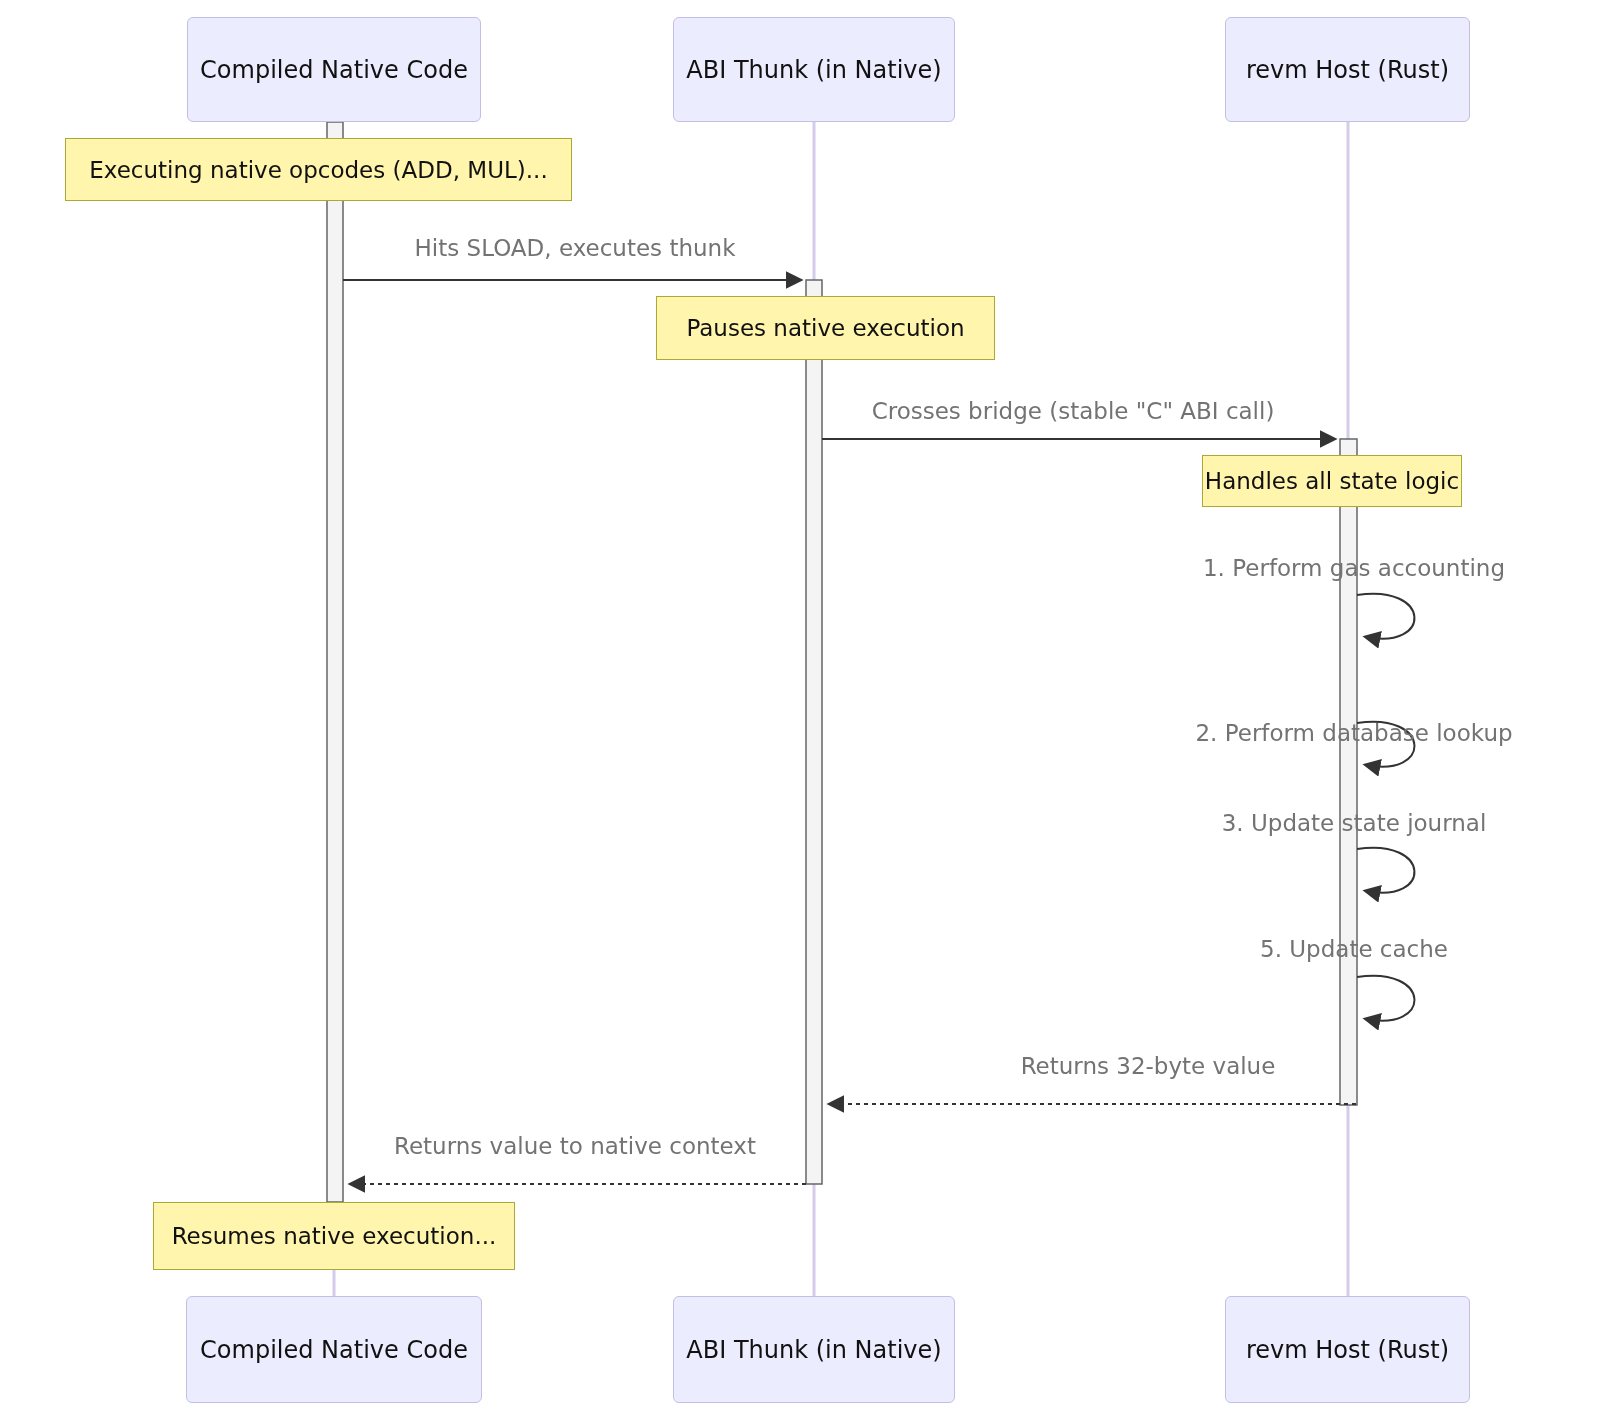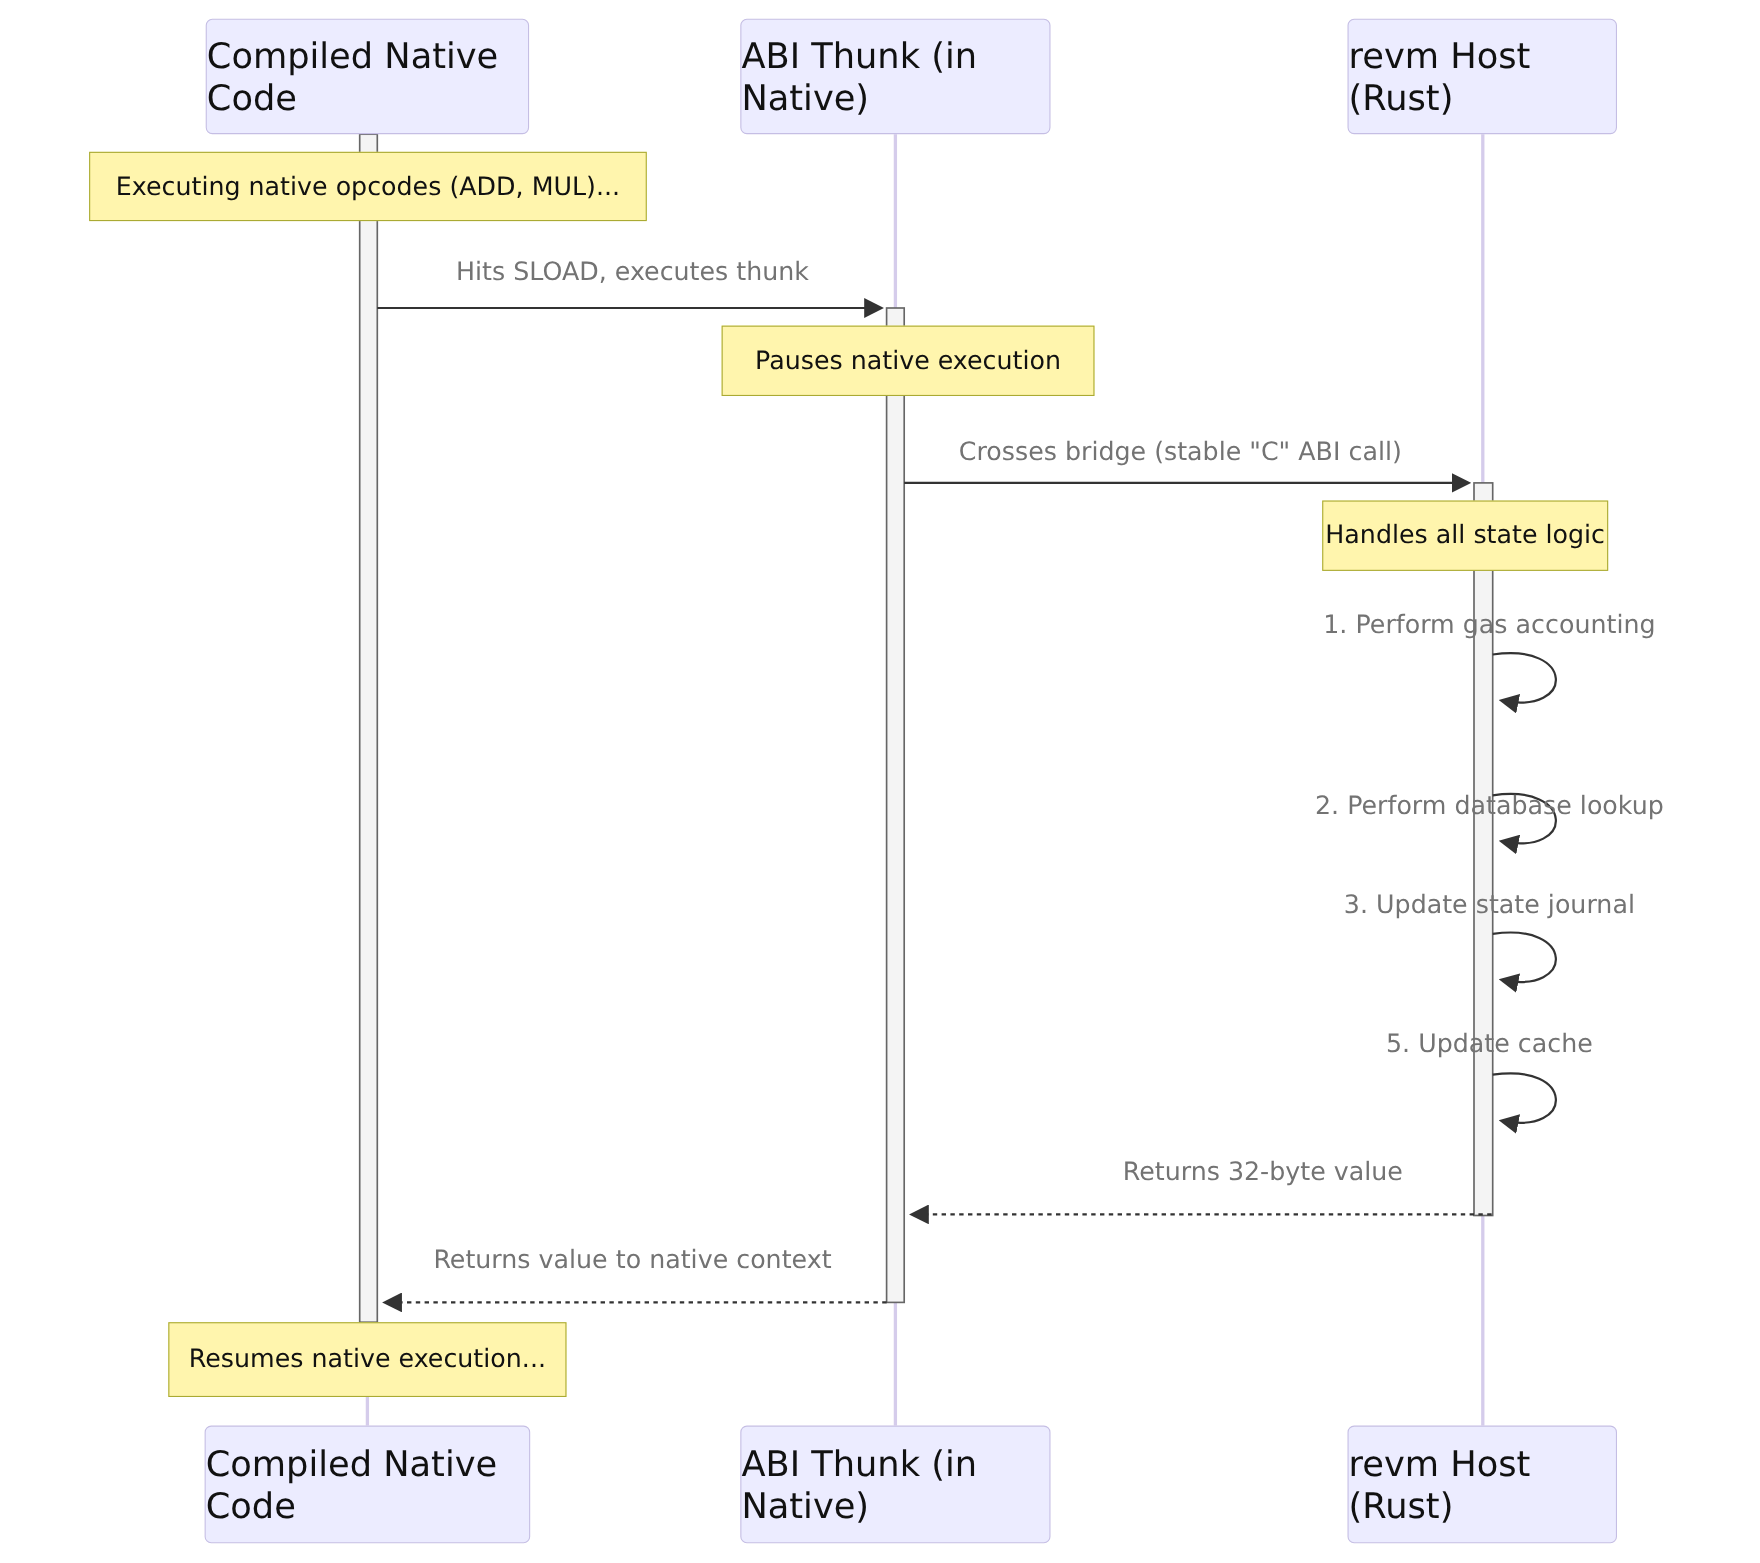--- a/index.html
+++ b/index.html
@@ -16,21 +16,21 @@
   .activation{fill:var(--activation-fill,#f4f4f4);stroke:var(--activation-border,#666666);stroke-width:1.5;}
   .msg-line{stroke:var(--line,#333333);stroke-width:2;fill:none;}
   .msg-line.dashed{stroke-dasharray:4,4;}
   .selfloop{stroke:var(--line,#333333);stroke-width:2;fill:none;}
   .actor{
     position:absolute;
     background:var(--actor-fill,#ececff);
     border:1px solid var(--actor-border,#c5bee4);
     border-radius:6px;
     display:flex;align-items:center;justify-content:center;
-    font-size:32px;color:#111;
+    font-size:24px;color:#111;
     box-sizing:border-box;
   }
   .note{
     position:absolute;
     background:var(--note-fill,#fff5ad);
     border:1px solid var(--note-border,#aaaa33);
     display:flex;align-items:center;justify-content:center;
     font-size:23px;color:#111;
     box-sizing:border-box;
   }
@@ -74,23 +74,23 @@
   </svg>
 
   <div class="actor" style="left:187px;top:17px;width:294px;height:105px;">Compiled Native Code</div>
   <div class="actor" style="left:673px;top:17px;width:282px;height:105px;">ABI Thunk (in Native)</div>
   <div class="actor" style="left:1225px;top:17px;width:245px;height:105px;">revm Host (Rust)</div>
 
   <div class="actor" style="left:186px;top:1296px;width:296px;height:107px;">Compiled Native Code</div>
   <div class="actor" style="left:673px;top:1296px;width:282px;height:107px;">ABI Thunk (in Native)</div>
   <div class="actor" style="left:1225px;top:1296px;width:245px;height:107px;">revm Host (Rust)</div>
 
-  <div class="note" style="left:81px;top:138px;width:507px;height:63px;">Executing native opcodes (ADD, MUL)...</div>
+  <div class="note" style="left:65px;top:138px;width:507px;height:63px;">Executing native opcodes (ADD, MUL)...</div>
   <div class="note" style="left:656px;top:296px;width:339px;height:64px;">Pauses native execution</div>
-  <div class="note" style="left:1202px;top:455px;width:260px;height:64px;">Handles all state logic</div>
+  <div class="note" style="left:1202px;top:455px;width:260px;height:52px;">Handles all state logic</div>
   <div class="note" style="left:153px;top:1202px;width:362px;height:68px;">Resumes native execution...</div>
 
   <div class="msg-label" style="left:575px;top:234px;">Hits SLOAD, executes thunk</div>
   <div class="msg-label" style="left:1073px;top:397px;">Crosses bridge (stable "C" ABI call)</div>
   <div class="msg-label" style="left:1354px;top:554px;">1. Perform gas accounting</div>
   <div class="msg-label" style="left:1354px;top:679px;margin-top:40px;">2. Perform database lookup</div>
   <div class="msg-label" style="left:1354px;top:809px;">3. Update state journal</div>
   <div class="msg-label" style="left:1354px;top:935px;">5. Update cache</div>
   <div class="msg-label" style="left:1148px;top:1052px;">Returns 32-byte value</div>
   <div class="msg-label" style="left:575px;top:1132px;">Returns value to native context</div>

